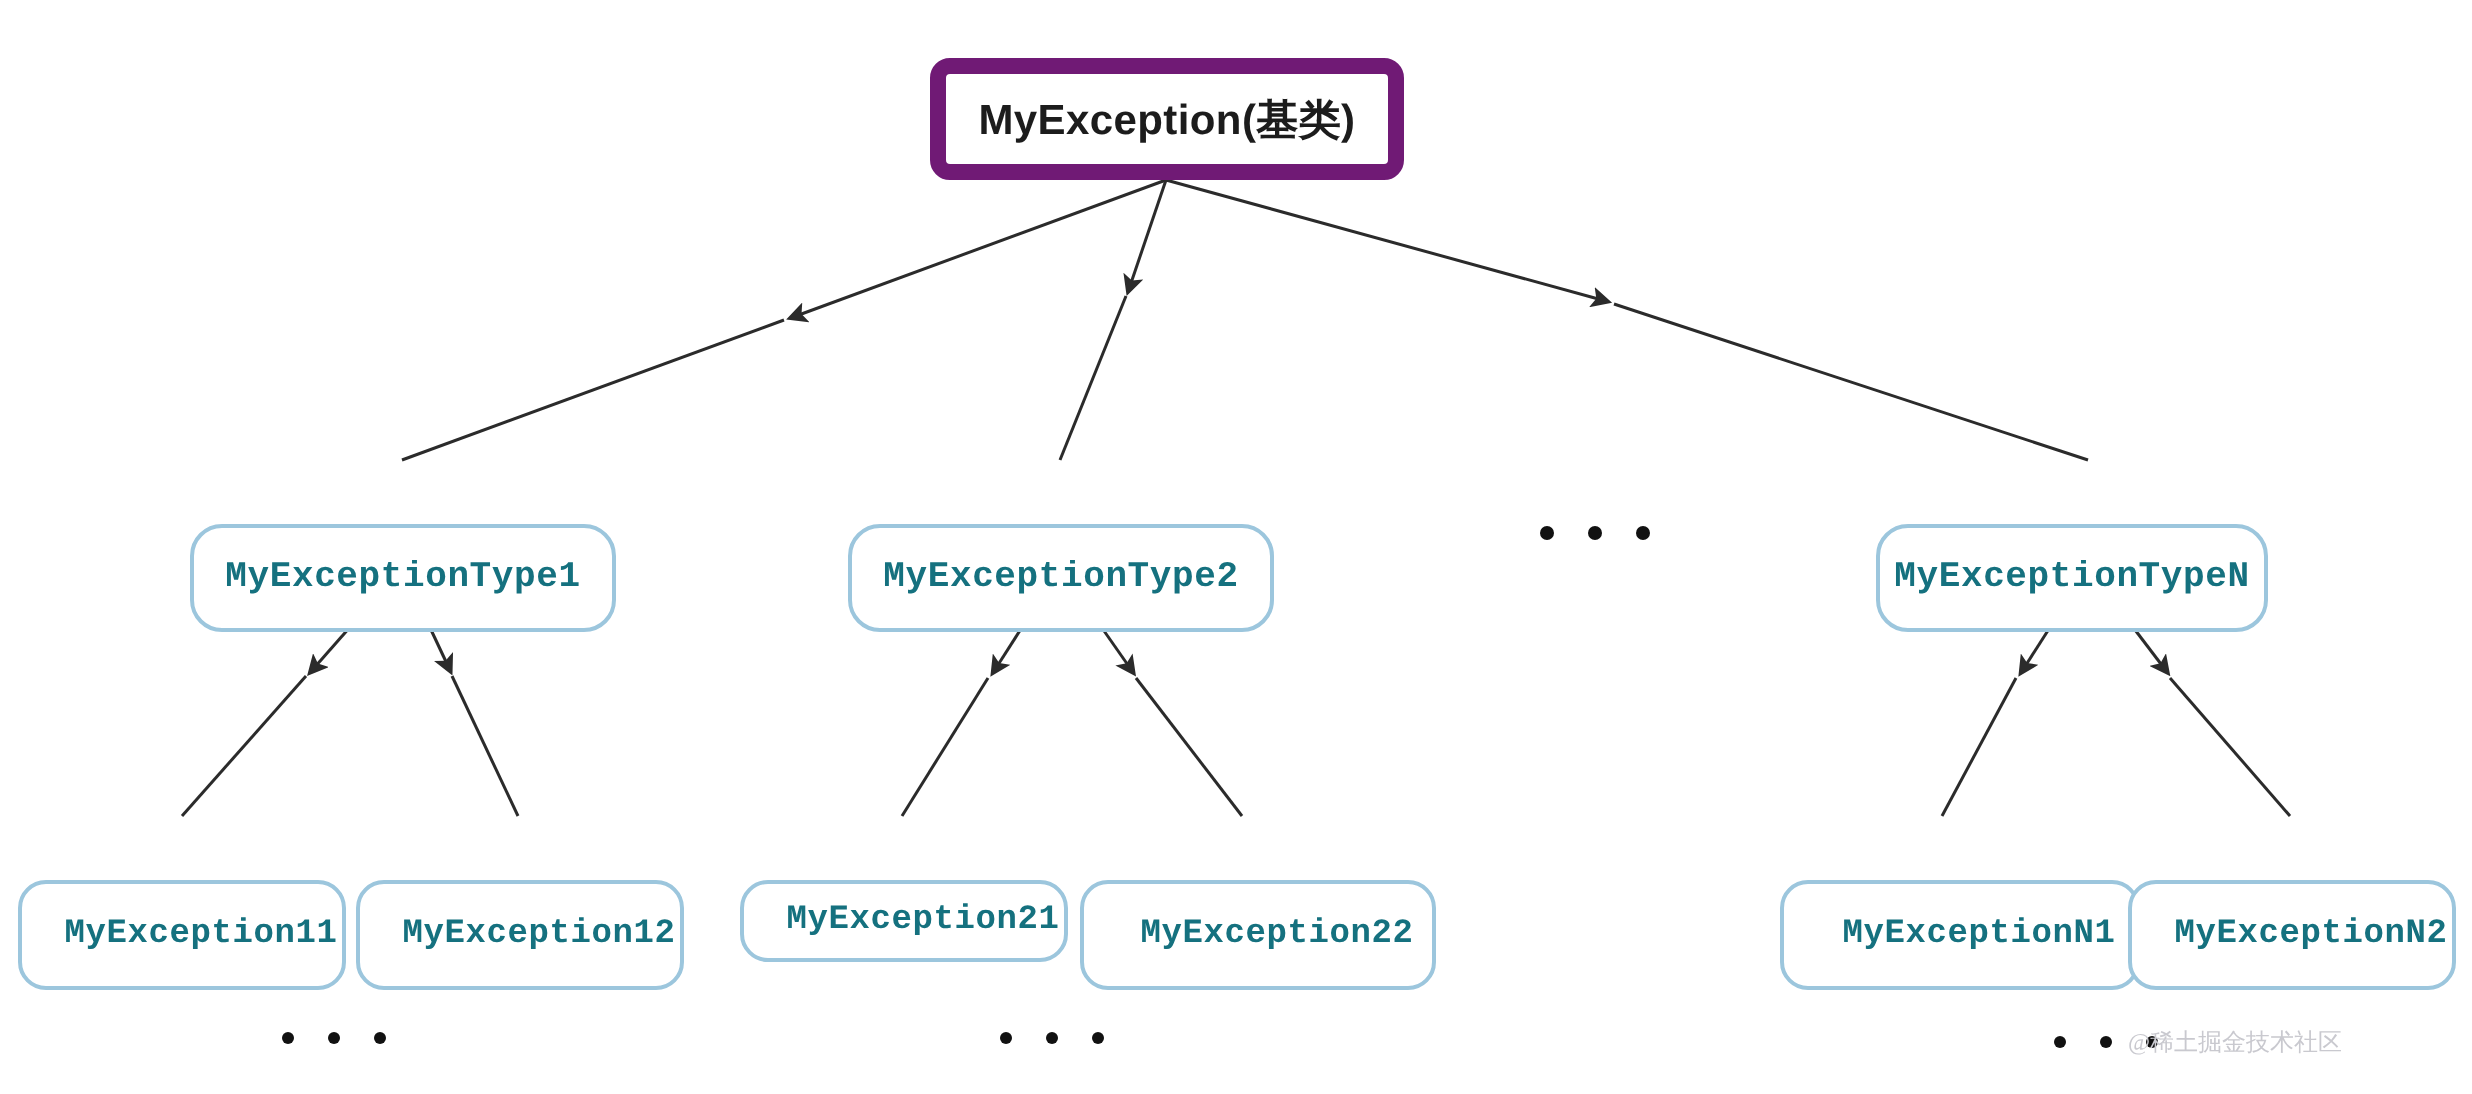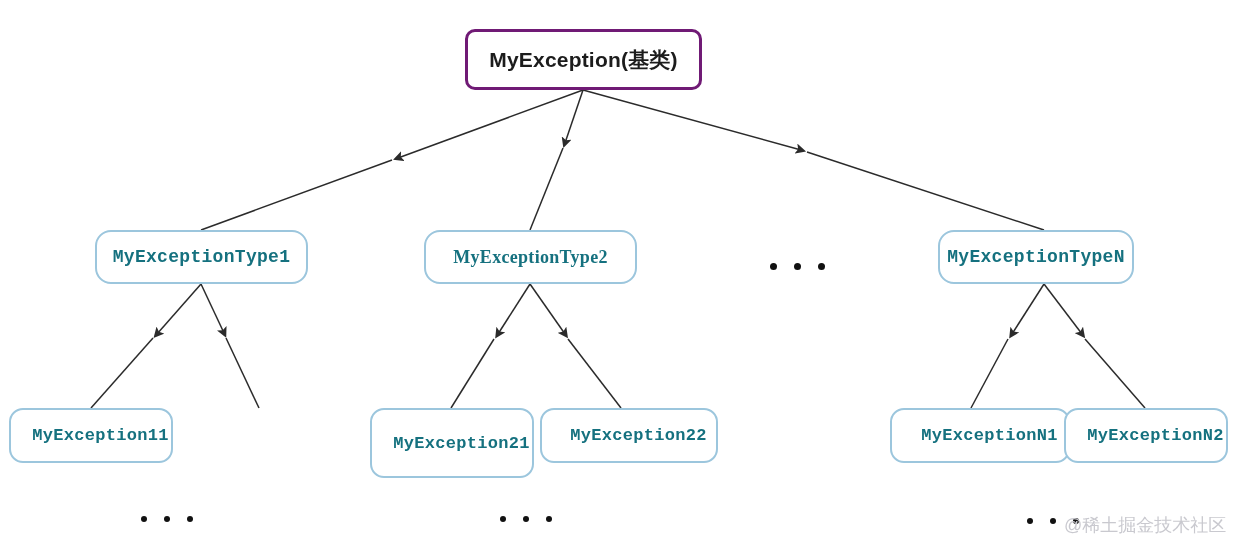--- a/index.html
+++ b/index.html
@@ -28,36 +28,37 @@
   .node {
     position: absolute;
     box-sizing: border-box;
     display: flex;
     align-items: center;
     justify-content: center;
     background: #ffffff;
     white-space: nowrap;
   }
   .node-root {
-    border: 3px solid #701a75;
+    border: 8px solid #701a75;
     border-radius: 10px;
     color: #1c1c1c;
     font-family: "Liberation Sans", sans-serif;
     font-weight: bold;
     font-size: 21px;
     letter-spacing: 0.2px;
   }
   .node-mid, .node-leaf {
     border: 2px solid #9cc6dd;
     border-radius: 16px;
     color: #15717f;
     font-family: "Liberation Mono", "DejaVu Sans Mono", monospace;
     font-weight: bold;
     font-size: 18px;
     letter-spacing: 0.3px;
+    margin-top: 32px;
   }
   .node-leaf {
     font-size: 17px;
     border-radius: 14px;
     padding-left: 19px;
   }
   .ellipsis {
     position: absolute;
     display: flex;
     align-items: center;
@@ -71,22 +72,22 @@
     border-radius: 50%;
     background: #111111;
   }
   .ellipsis.small span {
     width: 6px;
     height: 6px;
   }
   .watermark {
     position: absolute;
     color: #c9c9cf;
-    font-family: Liberation Sans, sans-serif;
-    font-size: 18px;
+    font-family: Liberation Serif, serif;
+    font-size: 12px;
     white-space: nowrap;
   }
 </style>
 </head>
 <body>
 
 <div id="canvas">
 
   <svg id="edges" viewBox="0 0 1236 547" xmlns="http://www.w3.org/2000/svg">
     <defs>
@@ -139,34 +140,37 @@
   </svg>
 
   <div class="node node-root" style="left:465px; top:29px; width:237px; height:61px;">
     <span>MyException(基类)</span>
   </div>
 
   <div class="node node-mid" style="left:95px; top:230px; width:213px; height:54px;">
     <span>MyExceptionType1</span>
   </div>
 
-  <div class="node node-mid" style="left:424px; top:230px; width:213px; height:54px;font-family:Liberation Serif, serif;">
+  <div class="node node-mid" style="left:424px; top:230px; width:213px; height:54px;">
     <span>MyExceptionType2</span>
   </div>
 
   <div class="node node-mid" style="left:938px; top:230px; width:196px; height:54px;">
     <span>MyExceptionTypeN</span>
   </div>
 
   <div class="node node-leaf" style="left:9px; top:408px; width:164px; height:55px;">
     <span>MyException11</span>
   </div>
 
-
-  <div class="node node-leaf" style="left:370px; top:408px; width:164px; height:70px;">
+  <div class="node node-leaf" style="left:178px; top:408px; width:164px; height:55px;">
+    <span>MyException12</span>
+  </div>
+
+  <div class="node node-leaf" style="left:370px; top:408px; width:164px; height:41px;">
     <span>MyException21</span>
   </div>
 
   <div class="node node-leaf" style="left:540px; top:408px; width:178px; height:55px;">
     <span>MyException22</span>
   </div>
 
   <div class="node node-leaf" style="left:890px; top:408px; width:180px; height:55px;">
     <span>MyExceptionN1</span>
   </div>

